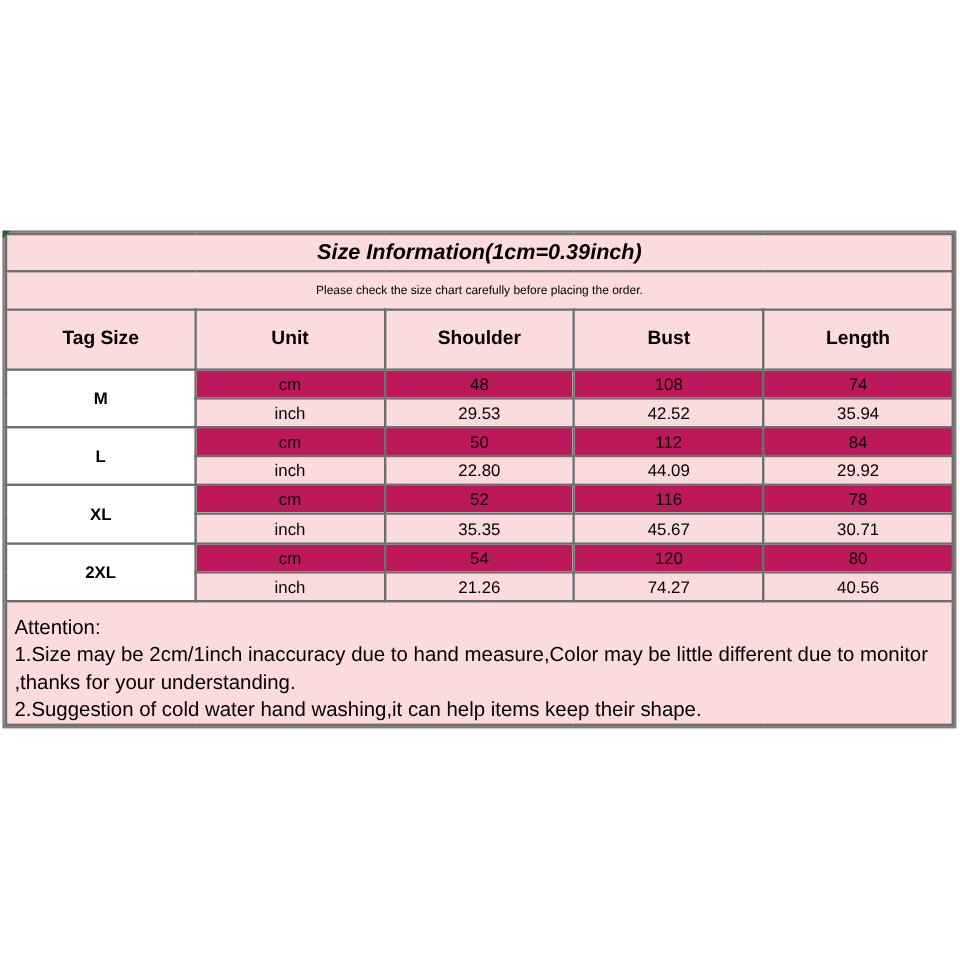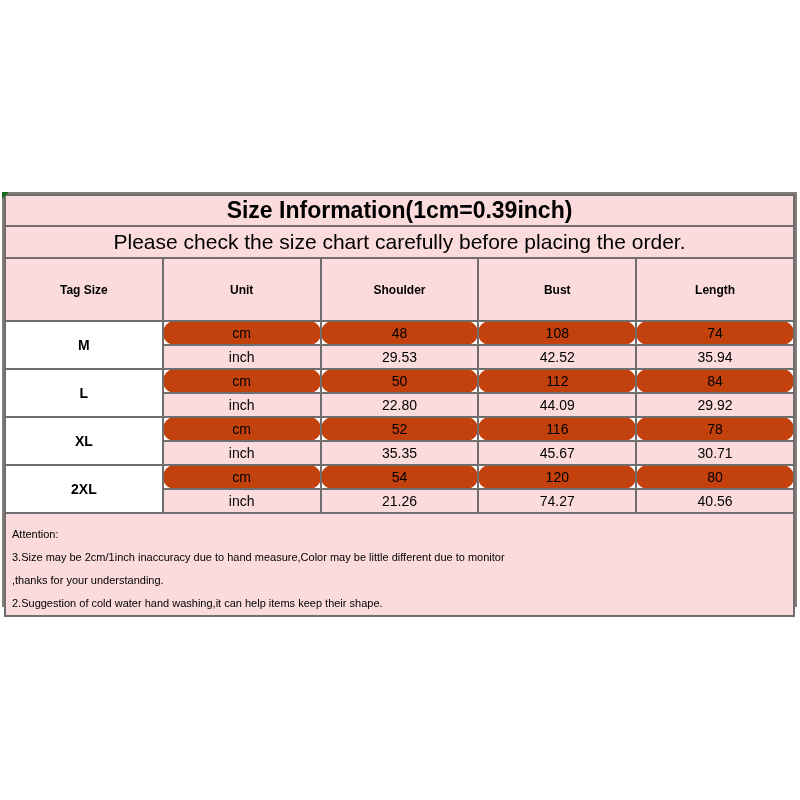--- a/index.html
+++ b/index.html
@@ -32,34 +32,34 @@
     table-layout: fixed;
   }
   table.size-table td, table.size-table th {
     border: 2px solid #6e6e6e;
     text-align: center;
     vertical-align: middle;
     padding: 0;
     overflow: hidden;
   }
   .pink { background: #fbdbdb; }
-  .white { background: #c2410c; border-radius: 12px; }
+  .white { background: #be185d; }
 
-  tr.title-row td    { height: 31px; font-size: 23px; font-weight: bold; }
-  tr.subtitle-row td { height: 32px; font-size: 21px; }
-  tr.header-row td   { height: 63px; font-size: 12px; font-weight: bold; }
+  tr.title-row td    { height: 31px; font-size: 18px; font-weight: bold; font-style: italic; }
+  tr.subtitle-row td { height: 32px; font-size: 10px; }
+  tr.header-row td   { height: 50px; font-size: 16px; font-weight: bold; }
   tr.data-row td     { height: 24px; font-size: 14px; }
   td.tag-cell        { font-size: 17px; font-weight: bold; background: #ffffff; }
   td.unit-cell       { font-size: 16px; }
 
   tr.attention-row td {
     height: 103px;
     text-align: left;
     vertical-align: top;
-    font-size: 11px;
+    font-size: 17px;
     padding: 9px 6px 0 6px;
     line-height: 23px;
   }
 </style>
 </head>
 <body>
 
 <div class="canvas">
   <div class="size-sheet" style="border-color: rgb(133, 125, 122);">
     <div class="corner-mark" style="background: rgb(29, 107, 33);"></div>
@@ -138,21 +138,21 @@
         <tr class="data-row">
           <td class="unit-cell pink">inch</td>
           <td class="pink">21.26</td>
           <td class="pink">74.27</td>
           <td class="pink">40.56</td>
         </tr>
 
         <tr class="attention-row">
           <td colspan="5" class="pink">
             <div>Attention:</div>
-            <div>3.Size may be 2cm/1inch inaccuracy due to hand measure,Color may be little different due to monitor</div>
+            <div>1.Size may be 2cm/1inch inaccuracy due to hand measure,Color may be little different due to monitor</div>
             <div>,thanks for your understanding.</div>
             <div>2.Suggestion of cold water hand washing,it can help items keep their shape.</div>
           </td>
         </tr>
       </tbody>
     </table>
   </div>
 </div>
 
 </body></html>

